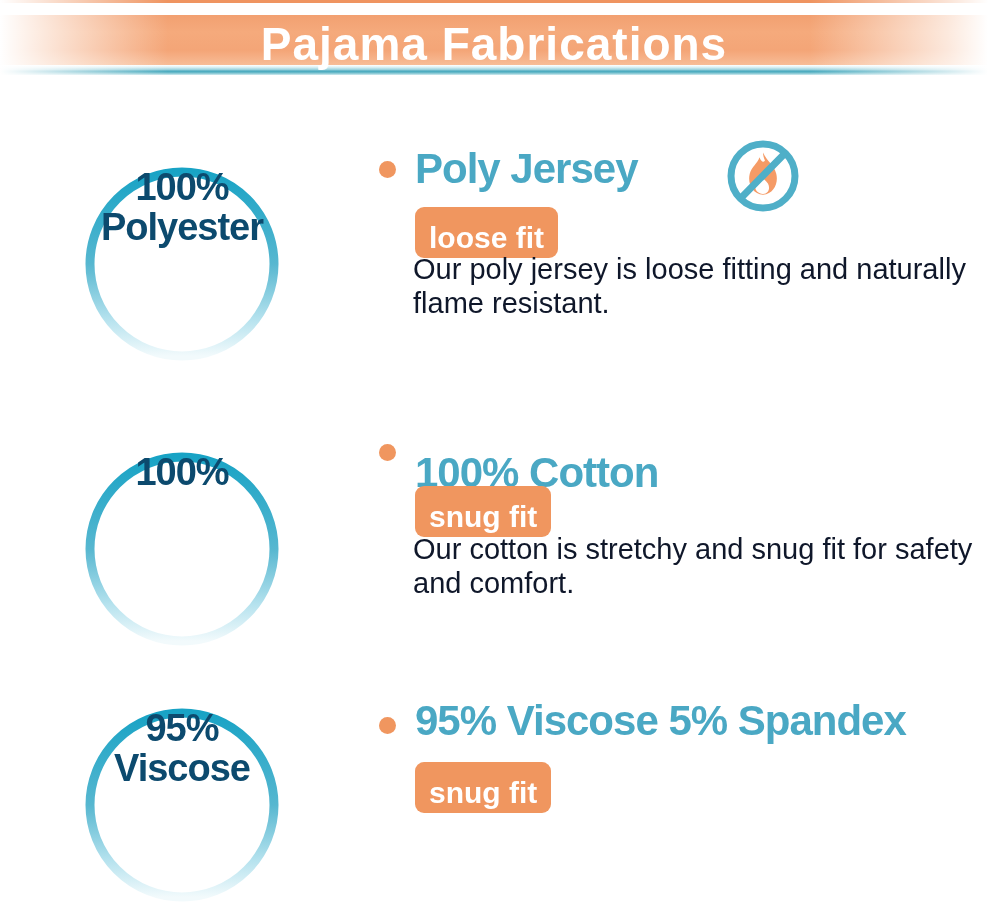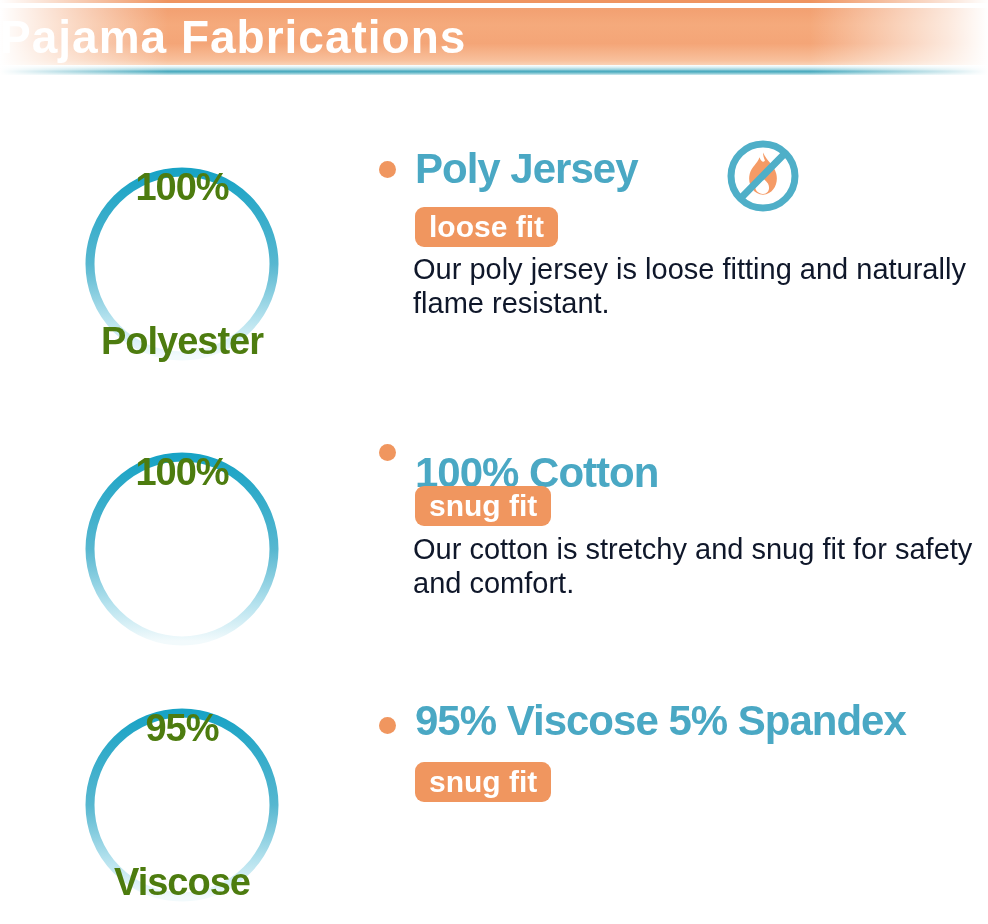--- a/index.html
+++ b/index.html
@@ -6,62 +6,62 @@
   .stage{
     position:relative;width:988px;height:924px;overflow:hidden;background:#ffffff;
     font-family:"Liberation Sans",sans-serif;
   }
   
   .top-line{
     position:absolute;left:0;top:0;width:100%;height:3px;
     background:#ef9460;
   }
   .banner{
-    position:absolute;left:0;top:8px;width:100%;height:57px;
+    position:absolute;left:0;top:15px;width:100%;height:57px;
     background:linear-gradient(180deg,#f2a071 0%,#f5aa7c 30%,#f4a577 62%,#f8c09c 92%,#fad2b6 100%);
-    display:flex;align-items:center;justify-content:flex-start;
+    display:flex;align-items:center;justify-content:center;
   }
   .edge-fade::after{
     content:"";position:absolute;inset:0;pointer-events:none;
     background:linear-gradient(90deg,#ffffff 0%,rgba(255,255,255,0) 17%,rgba(255,255,255,0) 82%,rgba(255,255,255,.75) 96%,#ffffff 100%);
   }
   .banner h1{
     margin:0;position:relative;z-index:1;
     font-size:46px;font-weight:bold;color:#ffffff;letter-spacing:1px;
   }
   .divider{
     position:absolute;left:0;top:65px;width:100%;height:10px;
     background:linear-gradient(180deg,#ffffff 0%,#ddf1f4 22%,#9ed4df 45%,#47a8bd 62%,#6dbccb 78%,#d4ecf0 100%);
   }
   
   .circle{position:absolute;left:85px;width:194px;height:194px;}
   .circle svg{position:absolute;inset:0;}
   .circle .circle-text{
     position:absolute;inset:0;display:flex;flex-direction:column;
-    align-items:center;justify-content:space-between;
-    color:#4d7c0f;font-weight:bold;font-size:38px;line-height:1.06;letter-spacing:-1px;
+    align-items:center;justify-content:flex-start;
+    color:#0c4a6e;font-weight:bold;font-size:38px;line-height:1.06;letter-spacing:-1px;
     text-align:center;
   }
   .c1{top:167px;} .c2{top:452px;} .c3{top:708px;}
   
   .bullet{
     position:absolute;left:379px;width:17px;height:17px;border-radius:50%;
     background:#f0965f;
   }
   .b1{top:161px;} .b2{top:444px;} .b3{top:717px;}
   h2.heading{
     position:absolute;left:415px;margin:0;
     font-size:42px;font-weight:bold;letter-spacing:-1px;line-height:46px;color:#4aa8c4;
     white-space:nowrap;
   }
   .h1{top:146px;text-align:right;} .h2{top:450px;} .h3{top:698px;}
   .badge{
     position:absolute;left:415px;display:inline-block;
     background:#f0965f;color:#ffffff;font-weight:bold;font-size:30px;line-height:31px;
-    padding:4px 14px 5px 14px;border-radius:9px;white-space:nowrap;
+    padding:15px 14px 5px 14px;border-radius:9px;white-space:nowrap;
   }
   .g1{top:207px;} .g2{top:486px;} .g3{top:762px;}
   p.desc{
     position:absolute;left:413px;margin:0;max-width:580px;
     font-size:29px;line-height:34px;color:#0f172a;
   }
   .d1{top:252px;} .d2{top:532px;} .d3{top:808px;}
   .noflame{position:absolute;left:724px;top:137px;width:78px;height:78px;}
   .defs-holder{position:absolute;width:0;height:0;overflow:hidden;}
 </style>

